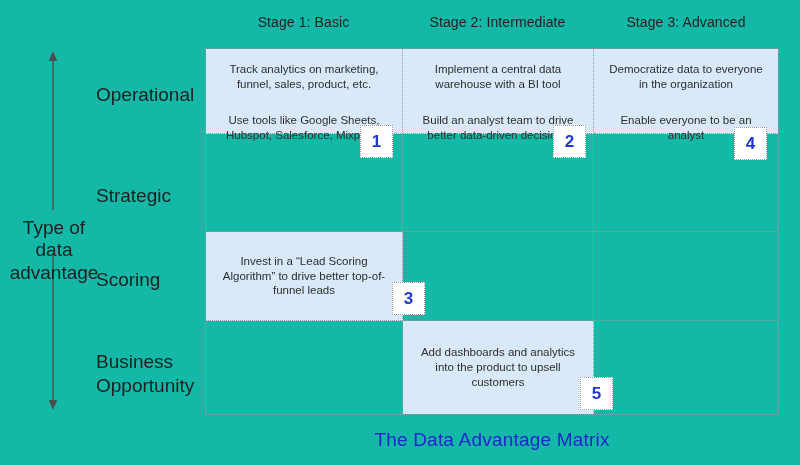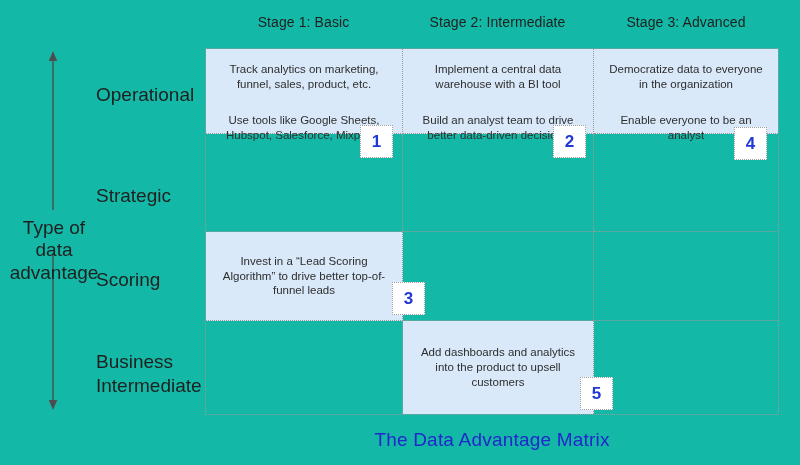--- a/index.html
+++ b/index.html
@@ -110,21 +110,21 @@
   </svg>
 
   <div class="axis-label">
     <div>Type of data</div>
     <div>advantage</div>
   </div>
 
   <div class="row-label r0">Operational</div>
   <div class="row-label r1">Strategic</div>
   <div class="row-label r2">Scoring</div>
-  <div class="row-label r3">Business Intermediate</div>
+  <div class="row-label r3">Business Opportunity</div>
 
   <div class="grid">
 
     <div class="cell blue top-align">
       <div class="cell-text">Track analytics on marketing, funnel, sales, product, etc.</div>
       <div class="cell-text">Use tools like Google Sheets, Hubspot, Salesforce, Mixpanel</div>
     </div>
     <div class="cell blue top-align">
       <div class="cell-text">Implement a central data warehouse with a BI tool</div>
       <div class="cell-text">Build an analyst team to drive better data-driven decisions</div>

